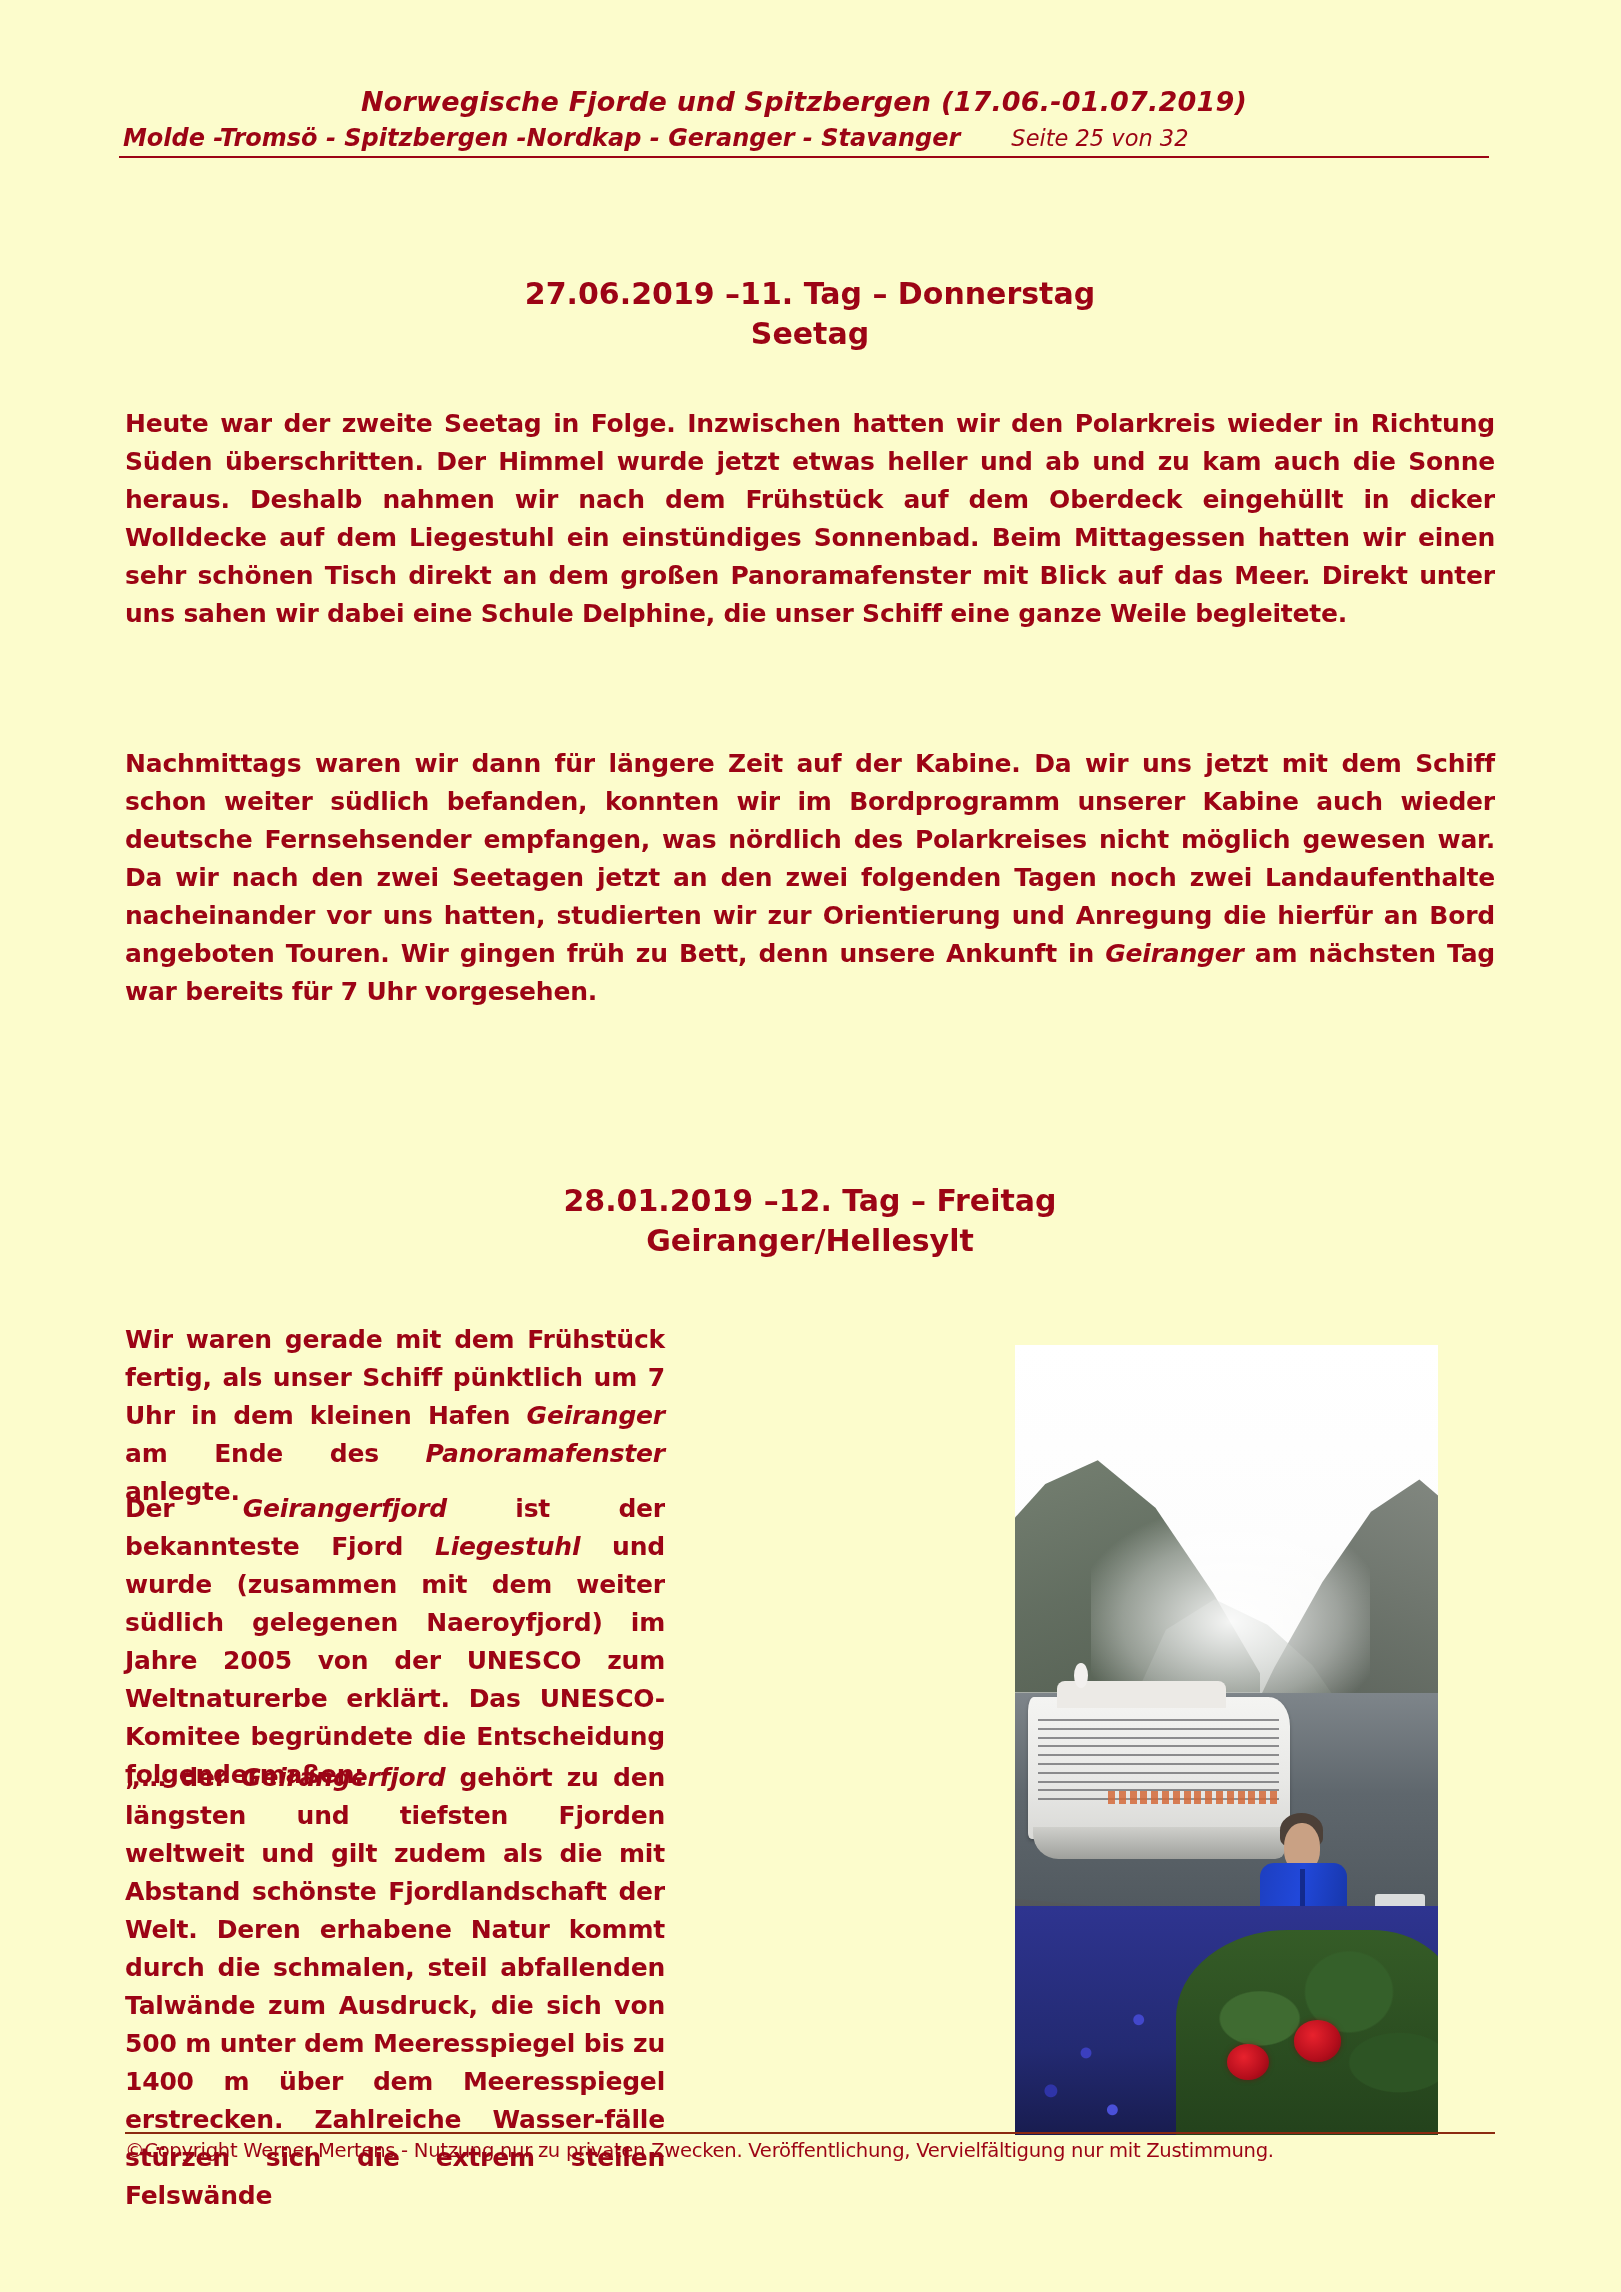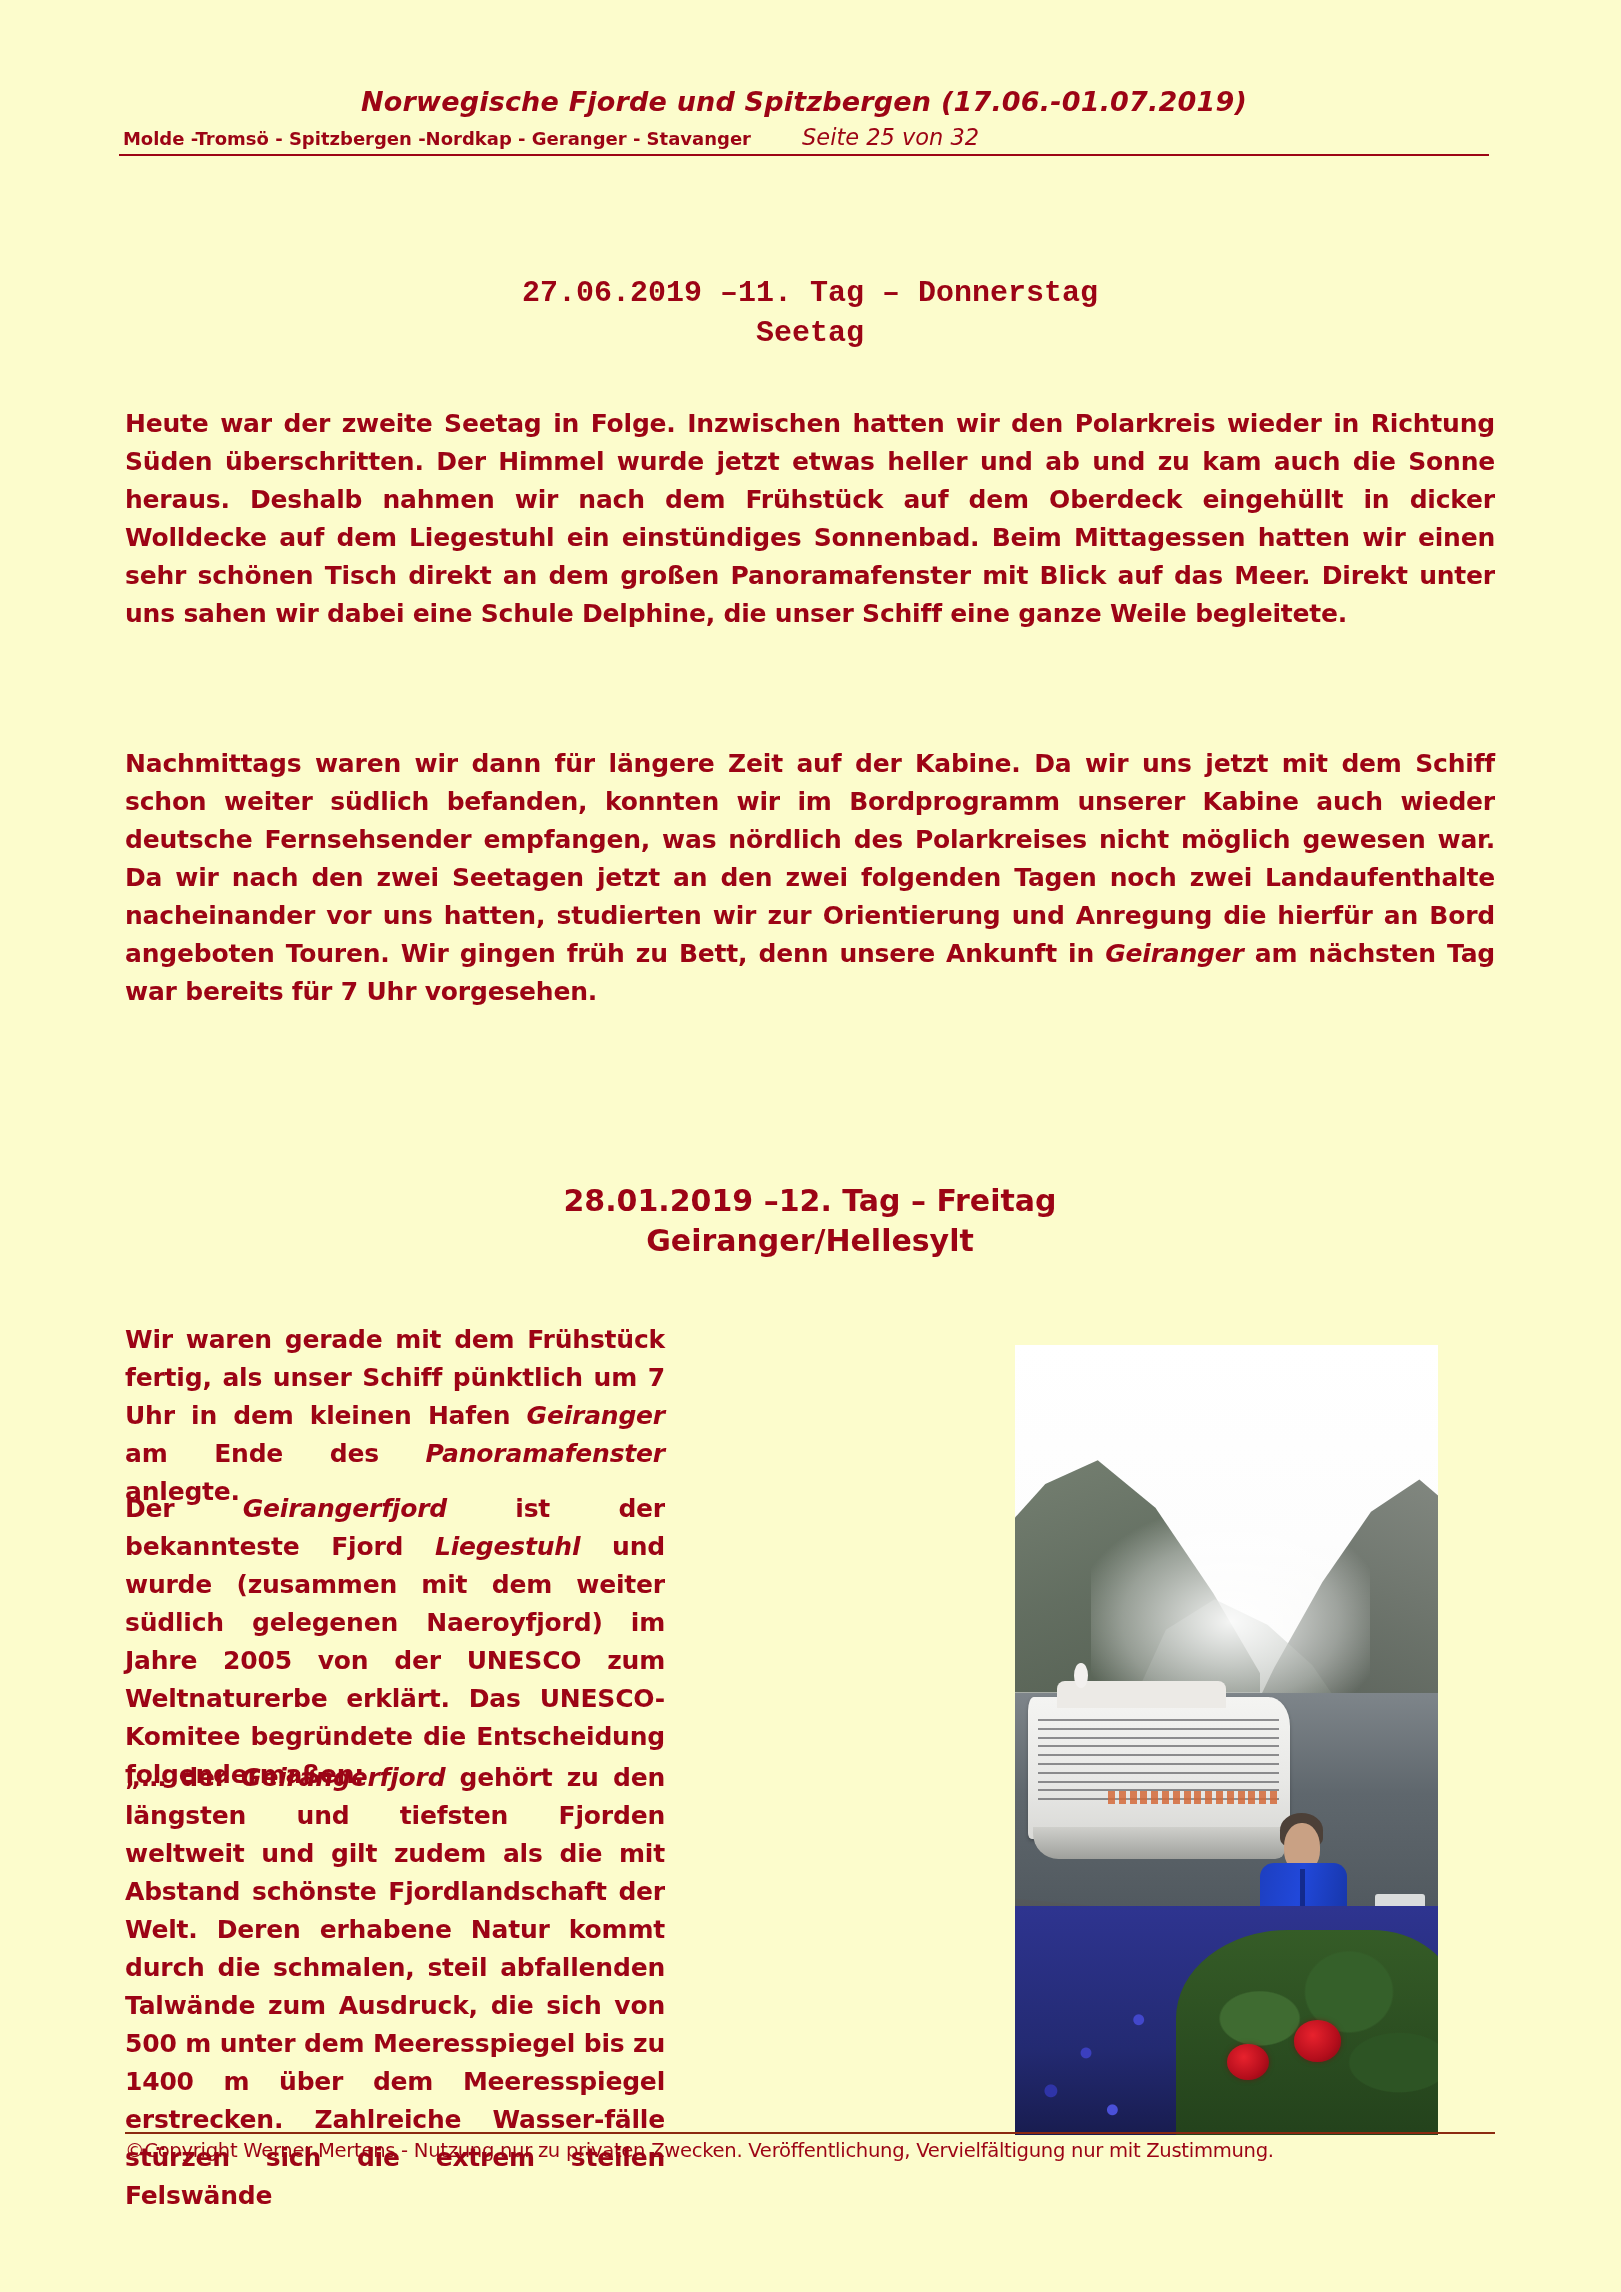--- a/index.html
+++ b/index.html
@@ -41,22 +41,23 @@
     position: relative;
     margin-top: 6.9px;
     border-bottom: 2.9px solid #9c0415;
     padding-bottom: 3.9px;
     display: flex;
     align-items: baseline;
     justify-content: flex-start;
   }
   .header-route {
     color: #9c0415;
-    font-size: 18px;
+    font-size: 24px;
     font-weight: bold;
+    font-style: italic;
     white-space: nowrap;
     padding-left: 3.9px;
   }
   .header-pageno {
     color: #9c0415;
     font-size: 22.5px;
     font-style: italic;
     white-space: nowrap;
     margin-left: 51px;
     text-align: center;
@@ -68,21 +69,21 @@
     left: 125px;
     width: 1370px;
     text-align: center;
     color: #9c0415;
     font-family: "DejaVu Sans", sans-serif;
     font-size: 30px;
     font-weight: bold;
     line-height: 1.32;
     white-space: pre-line;
   }
-  #heading-day11 { top: 274px; font-family: Liberation Mono, monospace; }
+  #heading-day11 { top: 274px; }
   #heading-day12 { top: 1181px; }
 
   
   .body-block {
     position: absolute;
     color: #9c0415;
     font-family: "DejaVu Sans", sans-serif;
     font-weight: bold;
     font-size: 25px;
     line-height: 38px;

